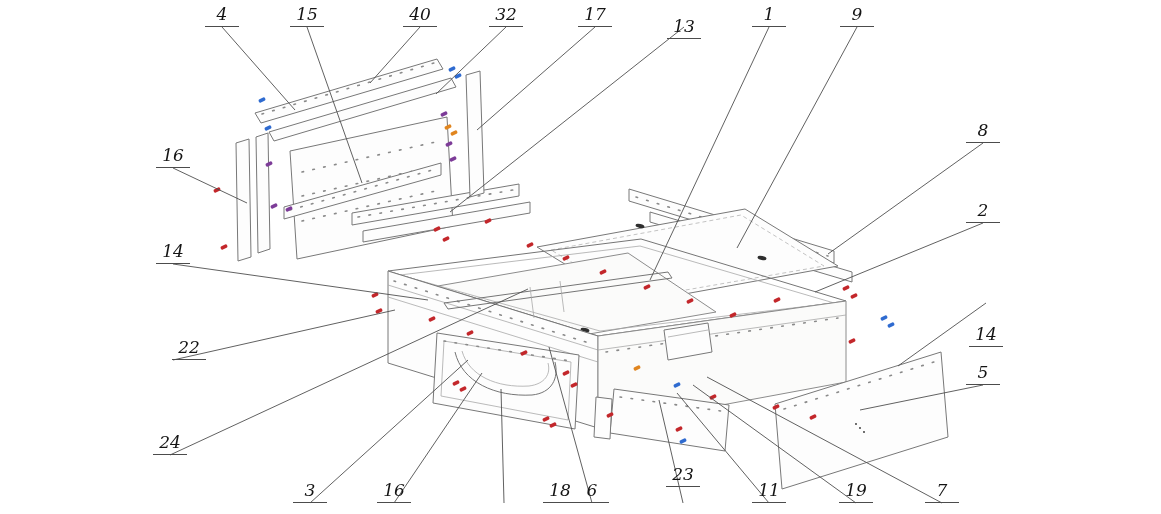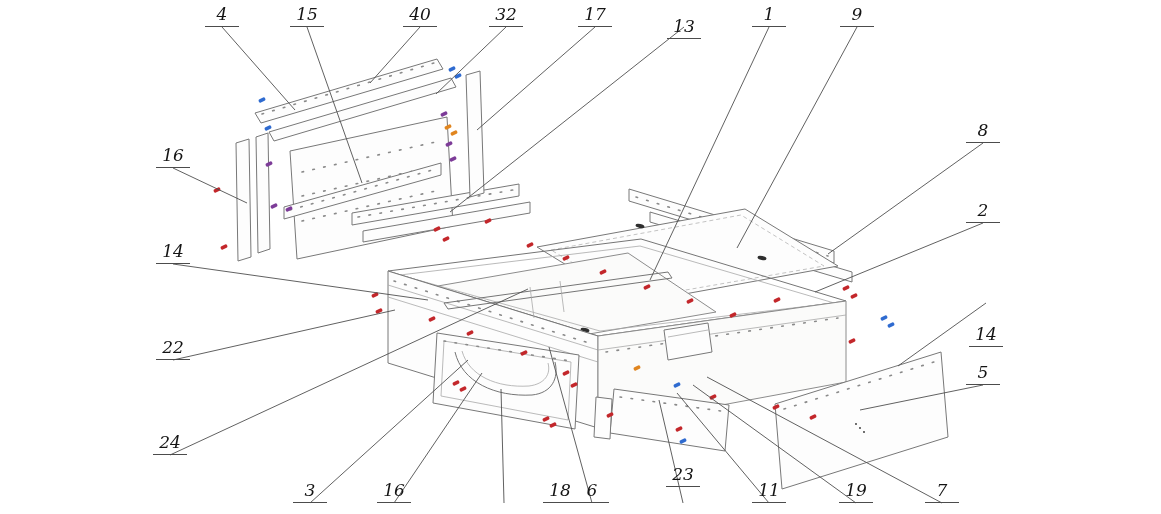--- a/index.html
+++ b/index.html
@@ -184,21 +184,21 @@
     <div class="callout" style="left: 578px; top: 4px;">17</div>
     <div class="callout" style="left: 667px; top: 16px;">13</div>
     <div class="callout" style="left: 752px; top: 4px;">1</div>
     <div class="callout" style="left: 840px; top: 4px;">9</div>
     <div class="callout" style="left: 966px; top: 120px;">8</div>
     <div class="callout" style="left: 966px; top: 200px;">2</div>
     <div class="callout" style="left: 969px; top: 280px; margin-top: 44px;">14</div>
     <div class="callout" style="left: 966px; top: 362px;">5</div>
     <div class="callout" style="left: 156px; top: 145px;">16</div>
     <div class="callout" style="left: 156px; top: 241px;">14</div>
-    <div class="callout" style="left: 156px; top: 337px;">22</div>
+    <div class="callout" style="left: 172px; top: 337px;">22</div>
     <div class="callout" style="left: 153px; top: 432px; text-align: center;">24</div>
     <div class="callout" style="left: 293px; top: 480px;">3</div>
     <div class="callout" style="left: 377px; top: 480px;">16</div>
     <div class="callout" style="left: 499px; top: 480px; margin-left: 44px;">18</div>
     <div class="callout" style="left: 575px; top: 480px;">6</div>
     <div class="callout" style="left: 666px; top: 464px;">23</div>
     <div class="callout" style="left: 752px; top: 480px;">11</div>
     <div class="callout" style="left: 839px; top: 480px;">19</div>
     <div class="callout" style="left: 925px; top: 480px;">7</div>
   </div>

